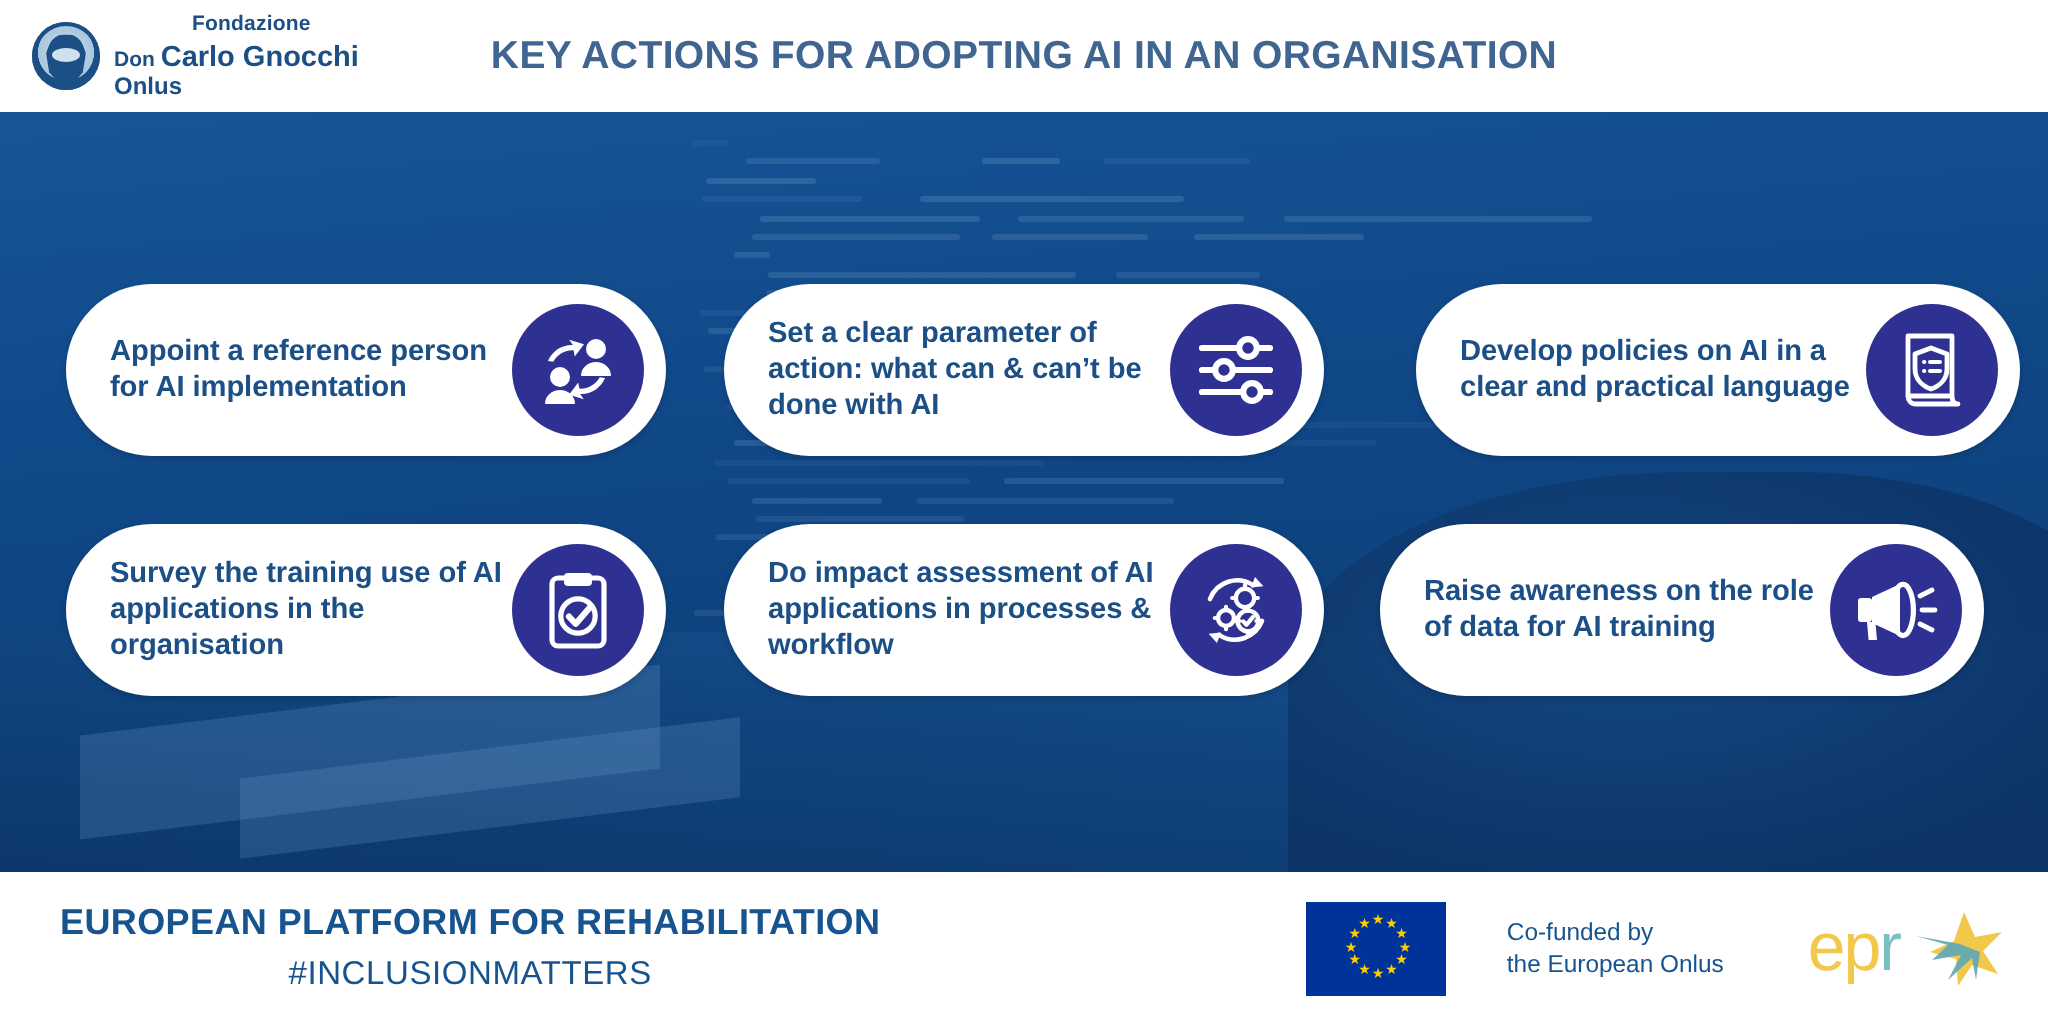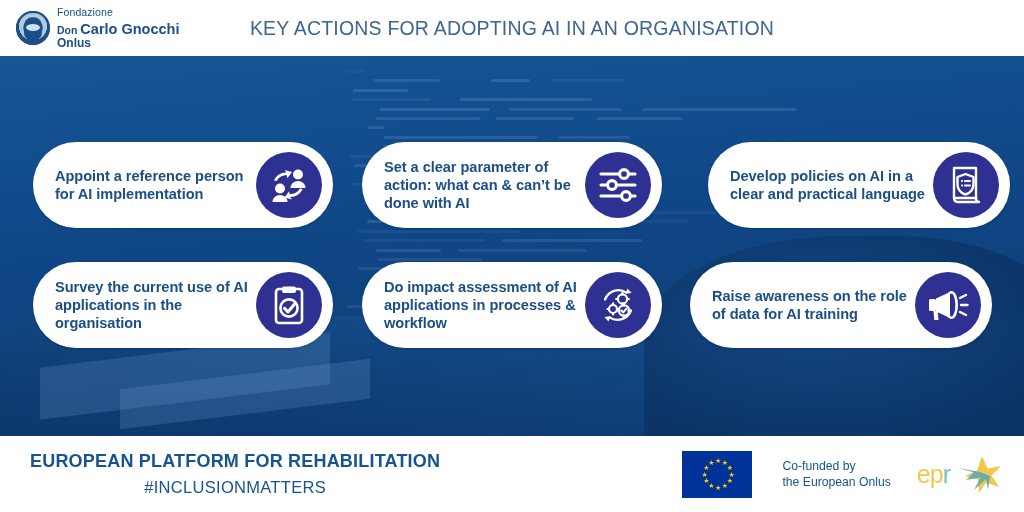--- a/index.html
+++ b/index.html
@@ -18,27 +18,27 @@
      background:radial-gradient(circle at 50% 45%,#cfe0ee 0%,#a8c6de 55%,#1b4f86 56%,#1b4f86 100%);
      position:relative;flex:none;overflow:hidden;
      box-shadow:inset 0 0 0 2px #1b4f86;}
   .logo-badge .face{position:absolute;left:50%;top:54%;transform:translate(-50%,-50%);
      width:20px;height:24px;border-radius:48% 48% 42% 42%;
      background:#1b4f86;
      clip-path:polygon(18% 0,82% 0,100% 38%,92% 78%,70% 100%,30% 100%,8% 78%,0 38%);}
   .logo-badge .face::after{content:"";position:absolute;left:3px;top:7px;width:14px;height:7px;
      background:#cfe0ee;border-radius:50%;}
   .logo-text{line-height:1.0;color:#1b4f86;}
-  .logo-l1{font-size:10.5px;font-weight:normal;letter-spacing:.1px;}
+  .logo-l1{font-size:10.5px;font-weight:bold;letter-spacing:.1px;margin-left:39px;}
   .logo-l2{font-size:10.5px;font-weight:bold;margin-top:4px;}
   .logo-l2 .big{font-size:14.5px;font-weight:bold;}
   .logo-l3{font-size:12px;font-weight:bold;margin-top:1px;}
   .title{position:absolute;left:0;top:0;width:1024px;height:56px;
          display:flex;align-items:center;justify-content:center;
-         font-size:19.5px;font-weight:normal;color:#3f6590;letter-spacing:.2px;}
+         font-size:19.5px;font-weight:bold;color:#3f6590;letter-spacing:.2px;}
 
   
   .stage{position:absolute;left:0;top:56px;width:1024px;height:380px;overflow:hidden;
          background:#0f4a8a;}
   .photo{position:absolute;inset:0;
      background:
        linear-gradient(180deg,rgba(10,52,102,.25) 0%,rgba(10,52,102,0) 35%),
        radial-gradient(ellipse 420px 260px at 18% 30%,rgba(120,165,210,.30),rgba(0,0,0,0) 70%),
        radial-gradient(ellipse 360px 300px at 72% 22%,rgba(14,40,86,.55),rgba(0,0,0,0) 72%),
        linear-gradient(160deg,#19579b 0%,#12498a 38%,#0d3f7d 62%,#0b3straight 63%,#0c3f7c 100%);
@@ -78,21 +78,21 @@
   .f-text{margin-left:30px;color:#17548f;}
   .f-l1{font-size:18px;font-weight:bold;letter-spacing:.2px;}
   .f-l2{font-size:16.5px;font-weight:normal;margin-top:6px;letter-spacing:.3px;text-align:center;}
   .f-right{position:absolute;right:14px;top:0;height:76px;display:flex;align-items:center;gap:26px;}
   .eu{display:flex;align-items:center;gap:11px;}
   .eu-flag{width:70px;height:47px;background:#003399;position:relative;flex:none;}
   .eu-star{position:absolute;width:5px;height:5px;color:#FFCC00;font-size:7px;line-height:5px;
            text-align:center;}
   .eu-cap{font-size:12.2px;font-weight:normal;color:#17548f;line-height:1.33;margin-left:19px;}
   .epr{display:flex;align-items:center;gap:2px;}
-  .epr-word{font-size:25px;color:#F2C84B;line-height:1;letter-spacing:-1px;}
+  .epr-word{font-size:34px;color:#F2C84B;line-height:1;letter-spacing:-1px;margin-left:16px;}
   .epr-word .r{color:#79BFC4;}
 </style>
 </head>
 <body>
 
 <div class="canvas">
 
   <div class="header">
     <div class="logo-wrap">
       <div class="logo-badge">
@@ -217,21 +217,21 @@
             <line x1="17" y1="17" x2="17.2" y2="17"></line>
             <line x1="20" y1="17" x2="25" y2="17"></line>
             <line x1="17" y1="21.5" x2="17.2" y2="21.5"></line>
             <line x1="20" y1="21.5" x2="25" y2="21.5"></line>
           </g>
         </svg>
       </div>
     </div>
 
     <div class="card c3">
-      <div class="txt">Survey the current use of AI applications in the organisation</div>
+      <div class="txt">Survey the training use of AI applications in the organisation</div>
       <div class="ic">
         <svg width="40" height="42" viewBox="0 0 40 42" aria-hidden="true">
           <rect x="7" y="5" width="26" height="34" rx="3" fill="none" stroke="#ffffff" stroke-width="2.6"></rect>
           <rect x="13" y="2.5" width="14" height="6.5" rx="2" fill="#ffffff"></rect>
           <circle cx="20" cy="24" r="8.6" fill="none" stroke="#ffffff" stroke-width="2.6"></circle>
           <path d="M15.5 24.3l3.4 3.6 7-8.2" fill="none" stroke="#ffffff" stroke-width="3.1" stroke-linecap="round" stroke-linejoin="round"></path>
         </svg>
       </div>
     </div>
 

